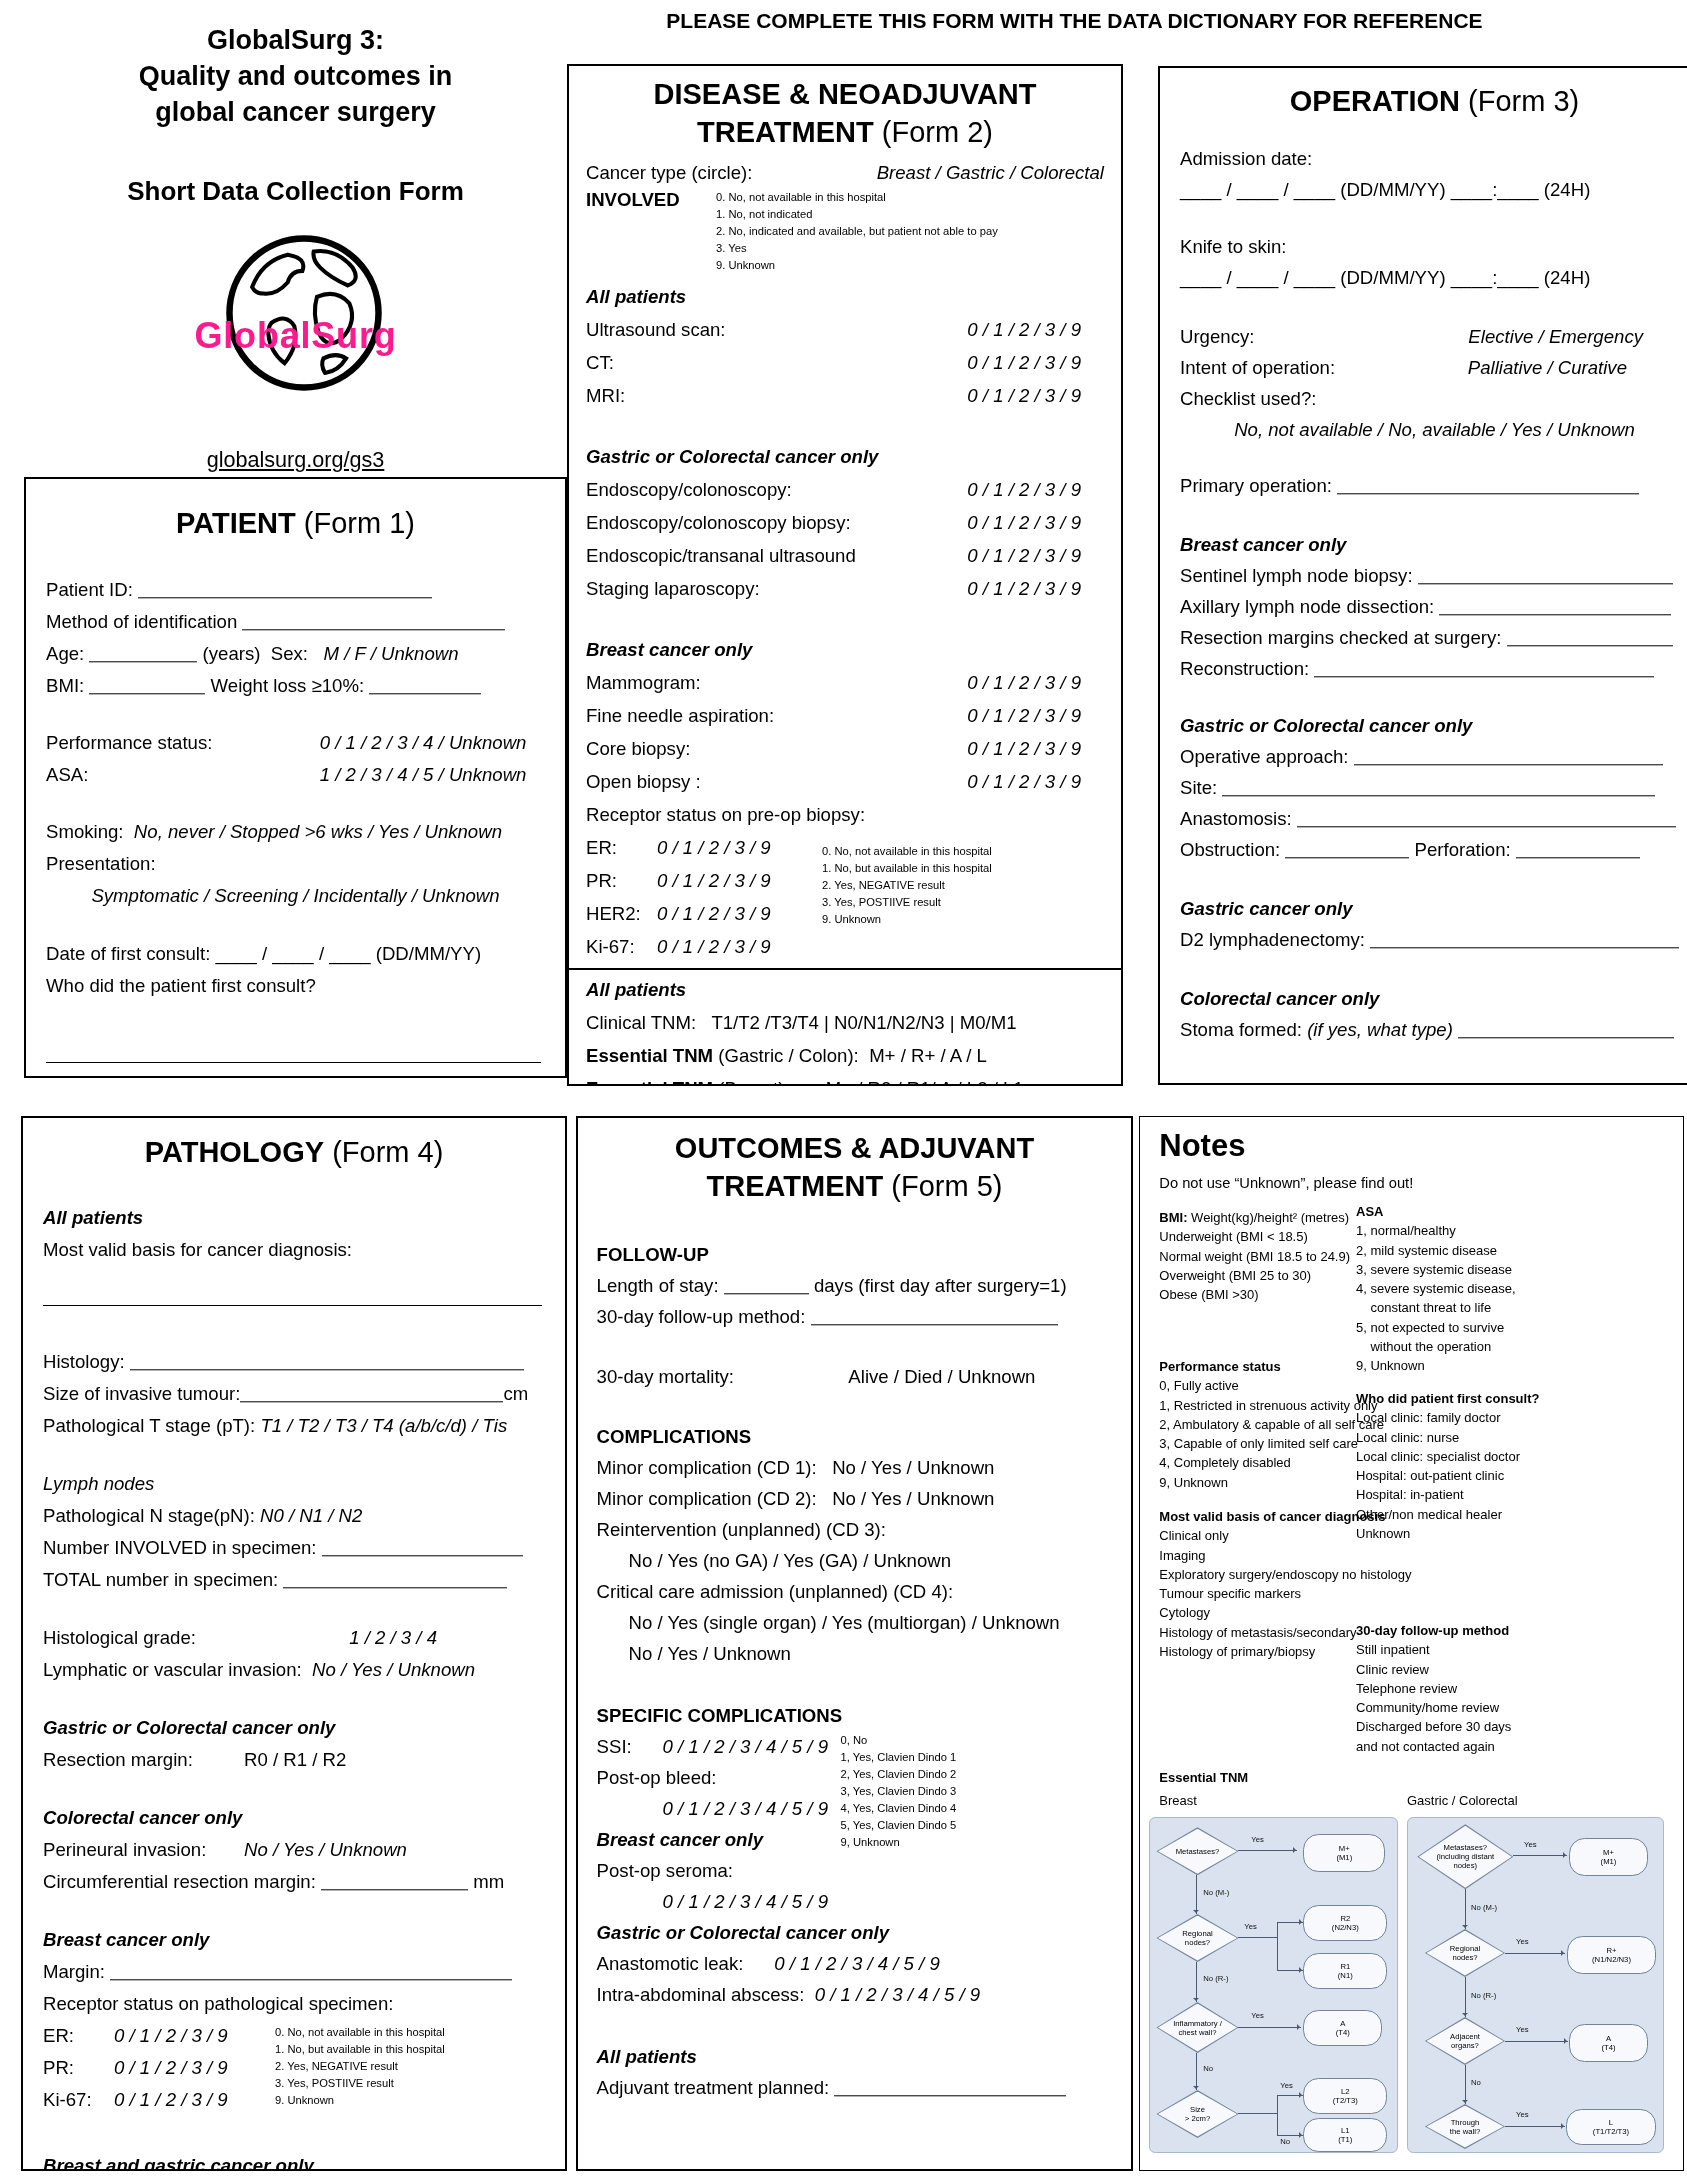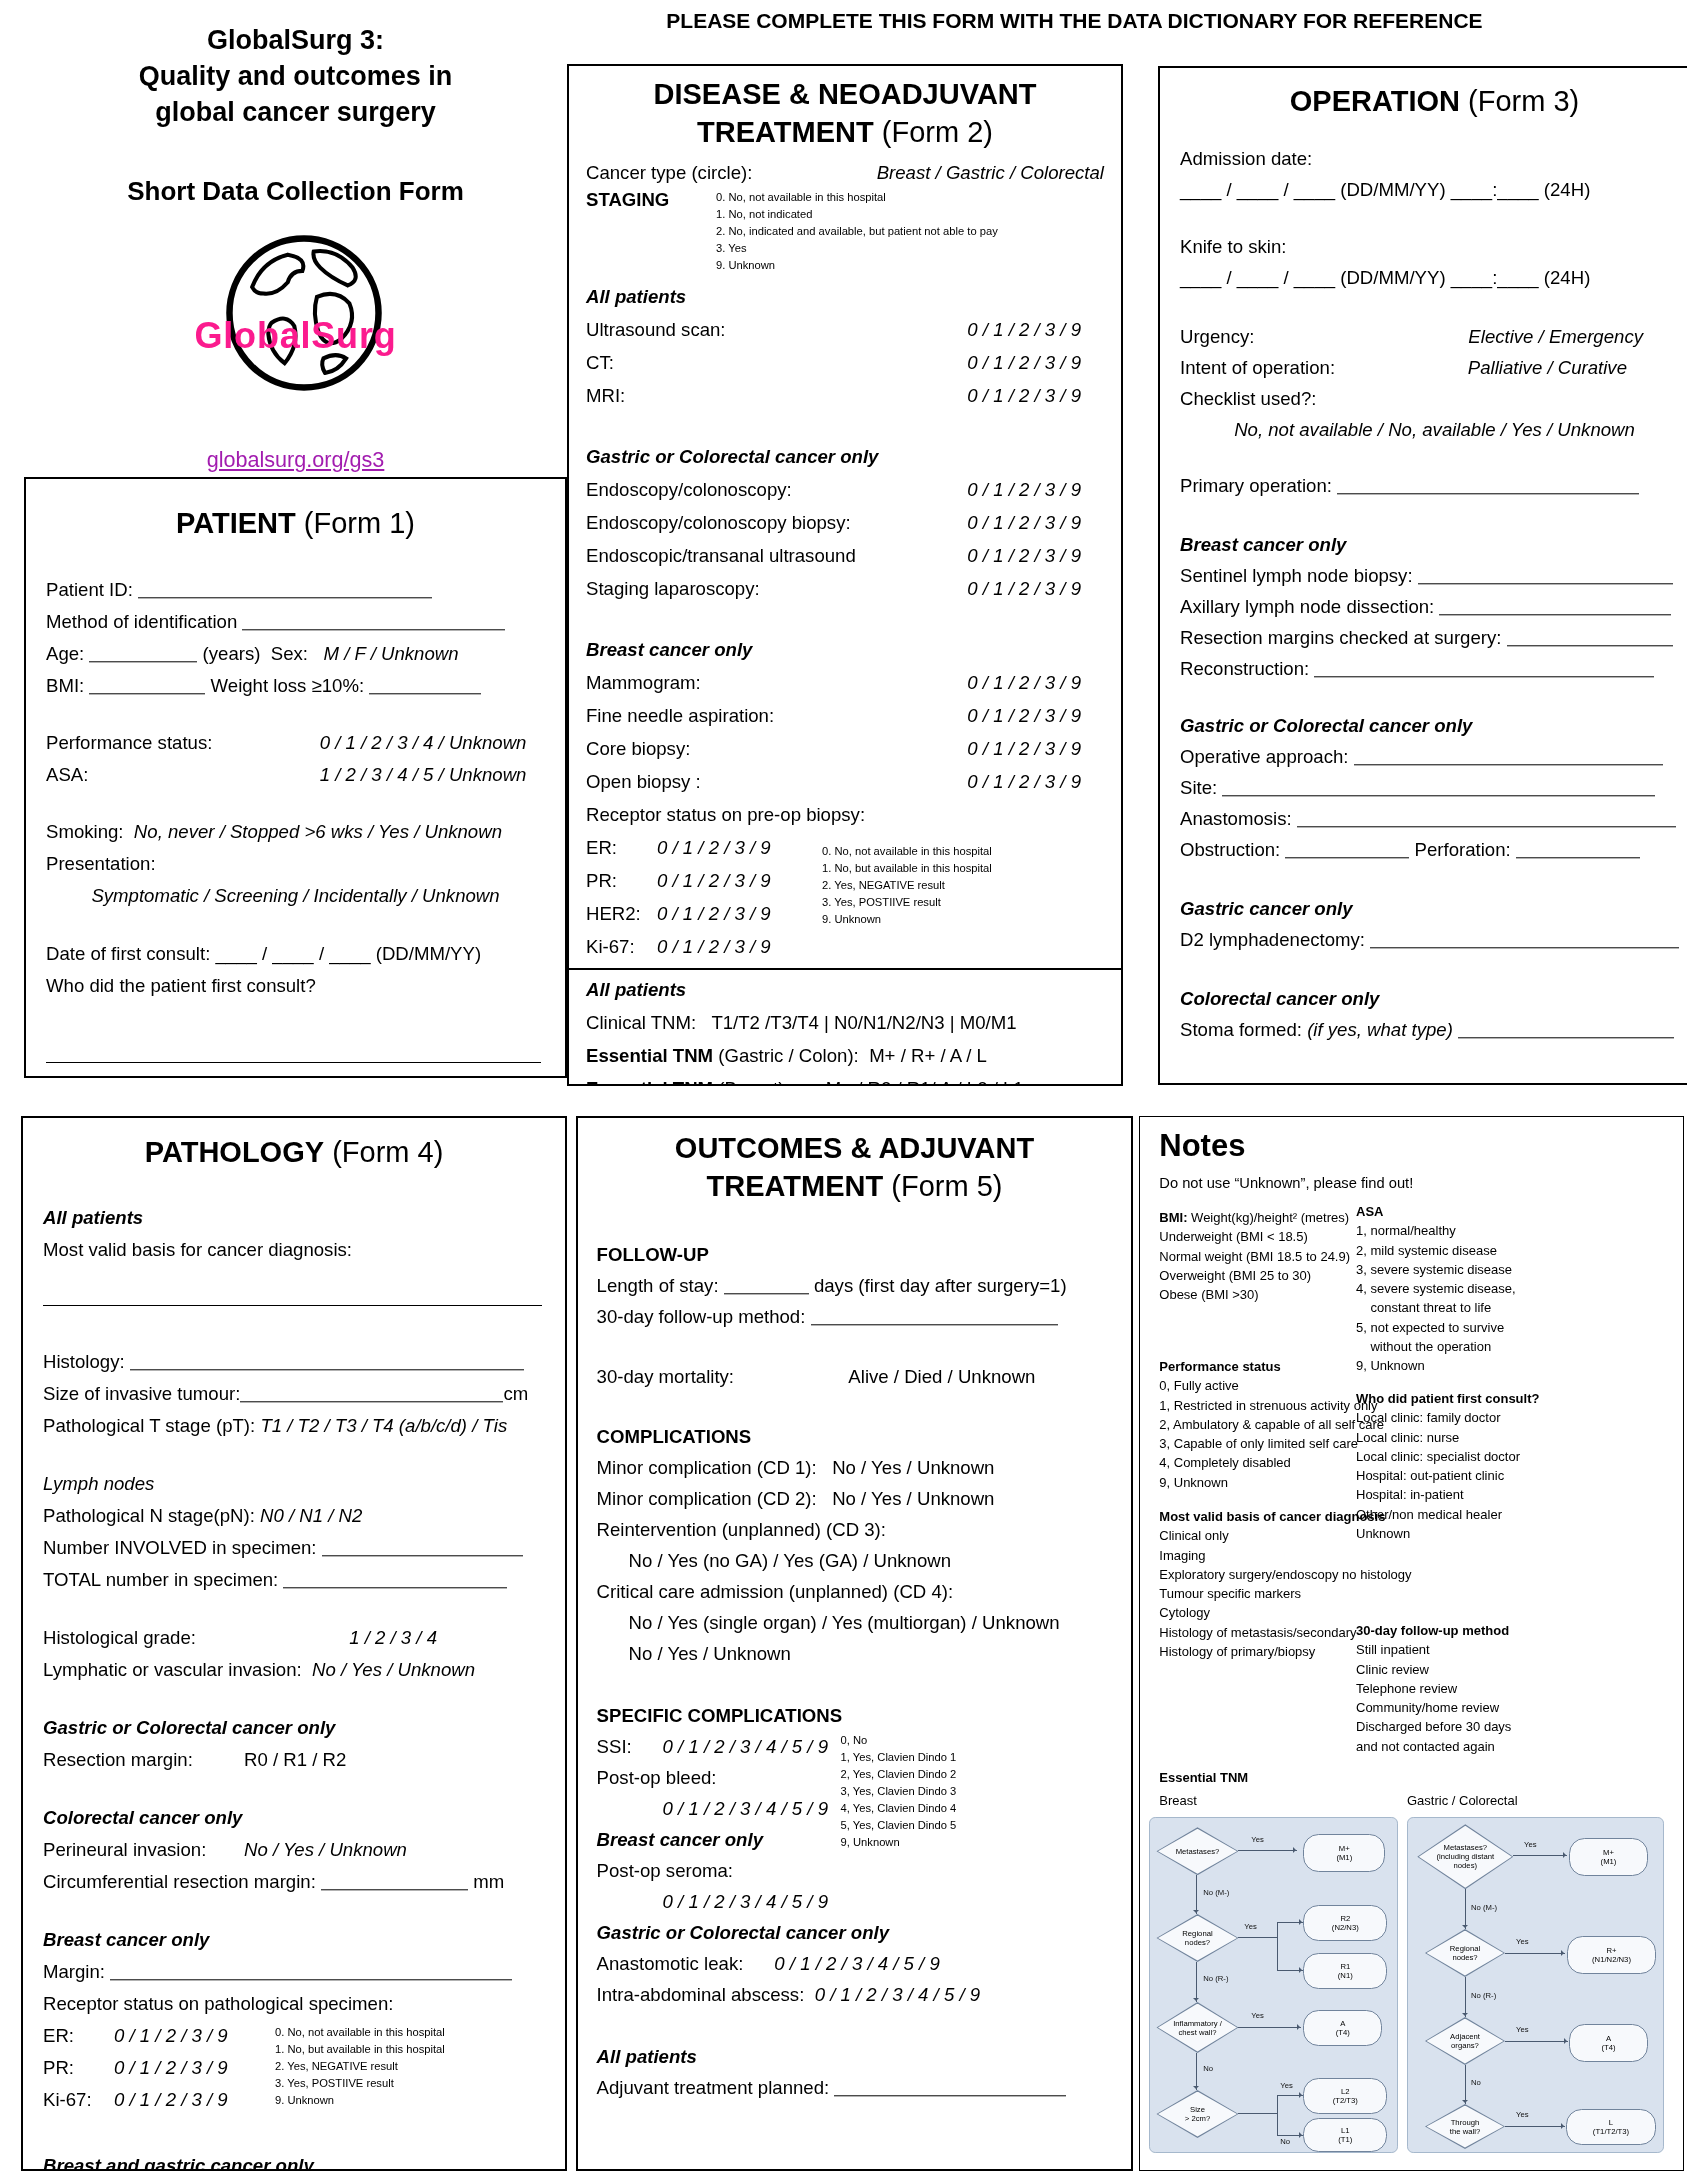--- a/index.html
+++ b/index.html
@@ -59,21 +59,21 @@
     <circle cx="50" cy="50" r="46" fill="#fff" stroke="#000" stroke-width="4"></circle>
     <path d="M18 34 Q24 18 40 14 Q52 16 49 24 Q42 24 40 31 Q33 39 25 38 Q20 38 18 34 Z" fill="#fff" stroke="#000" stroke-width="2.5"></path>
     <path d="M56 12 Q70 10 80 22 Q85 30 77 33 Q66 28 60 22 Q55 17 56 12 Z" fill="#fff" stroke="#000" stroke-width="2.5"></path>
     <path d="M58 40 Q70 35 78 44 Q83 56 73 66 Q64 73 59 62 Q55 50 58 40 Z" fill="#fff" stroke="#000" stroke-width="2.5"></path>
     <path d="M30 56 Q39 50 44 58 Q47 70 38 81 Q29 74 28 63 Q28 58 30 56 Z" fill="#fff" stroke="#000" stroke-width="2.5"></path>
     <path d="M62 78 Q70 74 76 78 Q71 86 63 87 Q60 82 62 78 Z" fill="#fff" stroke="#000" stroke-width="2.5"></path>
   </svg>
 </div>
 <div style="position:absolute;left:24px;top:315px;width:543px;text-align:center;font-weight:700;font-size:36px;color:#fb1b8e;letter-spacing:0.8px;">GlobalSurg</div>
 <div style="position:absolute;left:24px;top:447px;width:543px;text-align:center;font-size:21.6px;">
-  <a href="#" style="color:#a21caf;text-decoration:underline;">globalsurg.org/gs3</a>
+  <a href="#" style="color:#000000;text-decoration:underline;">globalsurg.org/gs3</a>
 </div>
 
 <section class="panel" id="p1" style="left:24px;top:477px;width:543px;height:601px;padding:20px 20px;">
   <h2 class="ftitle"><b>PATIENT</b> <span>(Form 1)</span></h2>
   <div class="sp" style="height:32px;"></div>
   <p class="ln"><span>Patient ID:</span> <span class="blank" style="width:294px;"></span></p>
   <p class="ln"><span>Method of identification</span> <span class="blank" style="width:263px;"></span></p>
   <p class="ln"><span>Age:</span> <span class="blank" style="width:108px;"></span> <span>(years)</span>&nbsp;&nbsp;<span>Sex:</span>&nbsp;&nbsp;&nbsp;<i>M  /  F  /  Unknown</i></p>
   <p class="ln"><span>BMI:</span> <span class="blank" style="width:116px;"></span> <span>Weight loss ≥10%:</span> <span class="blank" style="width:112px;"></span></p>
   <div class="sp" style="height:25px;"></div>
@@ -97,21 +97,21 @@
 </section>
 
 <section class="panel" id="p2" style="left:567px;top:64px;width:556px;height:1022px;padding:7.7px 17px;">
   <h2 class="ftitle" style="margin-top:1.5px;"><b>DISEASE &amp; NEOADJUVANT</b></h2>
   <h2 class="ftitle" style="margin-top:0;"><b>TREATMENT</b> <span>(Form 2)</span></h2>
   <p class="ln row" style="margin-top:4.6px;">
       <span>Cancer type (circle):</span>
       <i>Breast  /  Gastric  /  Colorectal</i>
     </p>
   <div style="display:flex;">
-    <div class="hb" style="font-size:18.6px;width:130px;">STAGING</div>
+    <div class="hb" style="font-size:18.6px;width:130px;">INVOLVED</div>
     <div class="note">
         <div class="noteline">0. No, not available in this hospital</div>
         <div class="noteline">1. No, not indicated</div>
         <div class="noteline">2. No, indicated and available, but patient not able to pay</div>
         <div class="noteline">3. Yes</div>
         <div class="noteline">9. Unknown</div>
       </div>
   </div>
   <p class="ln sec" style="margin-top:6.2px;">All patients</p>
   <p class="ln row">

